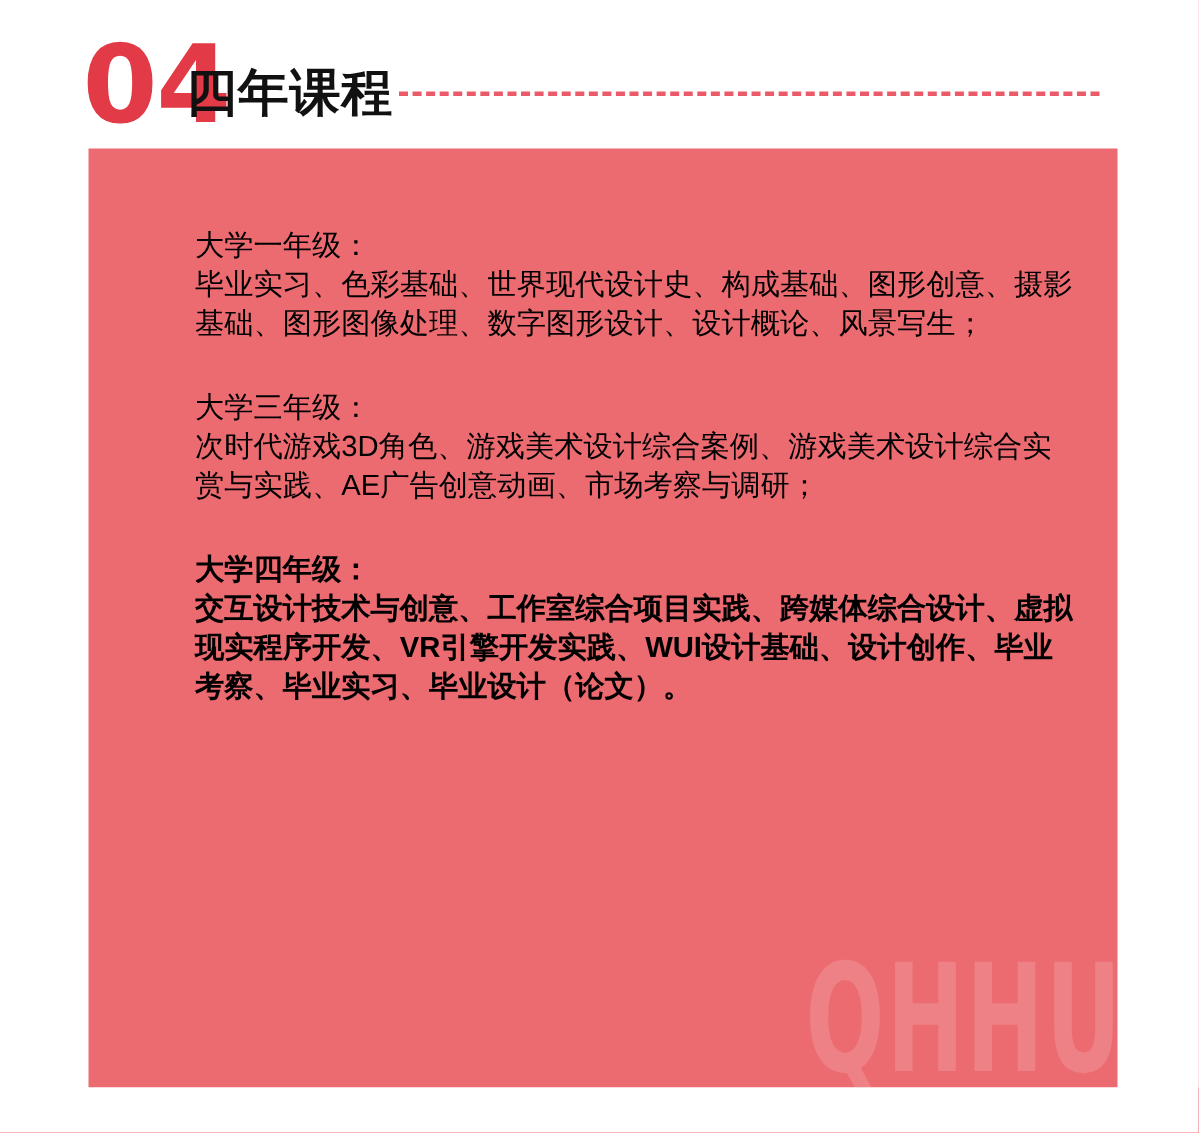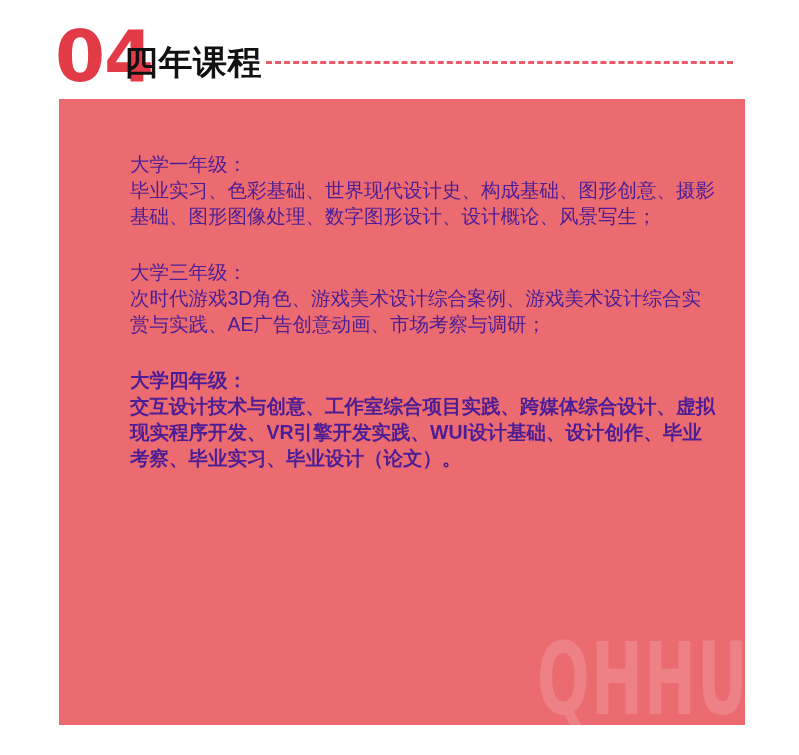--- a/index.html
+++ b/index.html
@@ -52,21 +52,21 @@
     top: 99px;
     width: 686px;
     height: 628px;
     background: #ec6b70;
     overflow: hidden;
   }
   .panel-content {
     position: relative;
     z-index: 2;
     padding: 52px 24px 0 71px;
-    color: #4c1d95;
+    color: #000000;
     font-size: 19.5px;
     line-height: 26px;
     font-weight: 400;
     letter-spacing: 0;
   }
   .year-section { margin: 0 0 30px 0; }
   .year-section:last-child { margin-bottom: 0; font-weight: bold; }
   .sec-title, .sec-line { white-space: nowrap; }
   
   .watermark {

